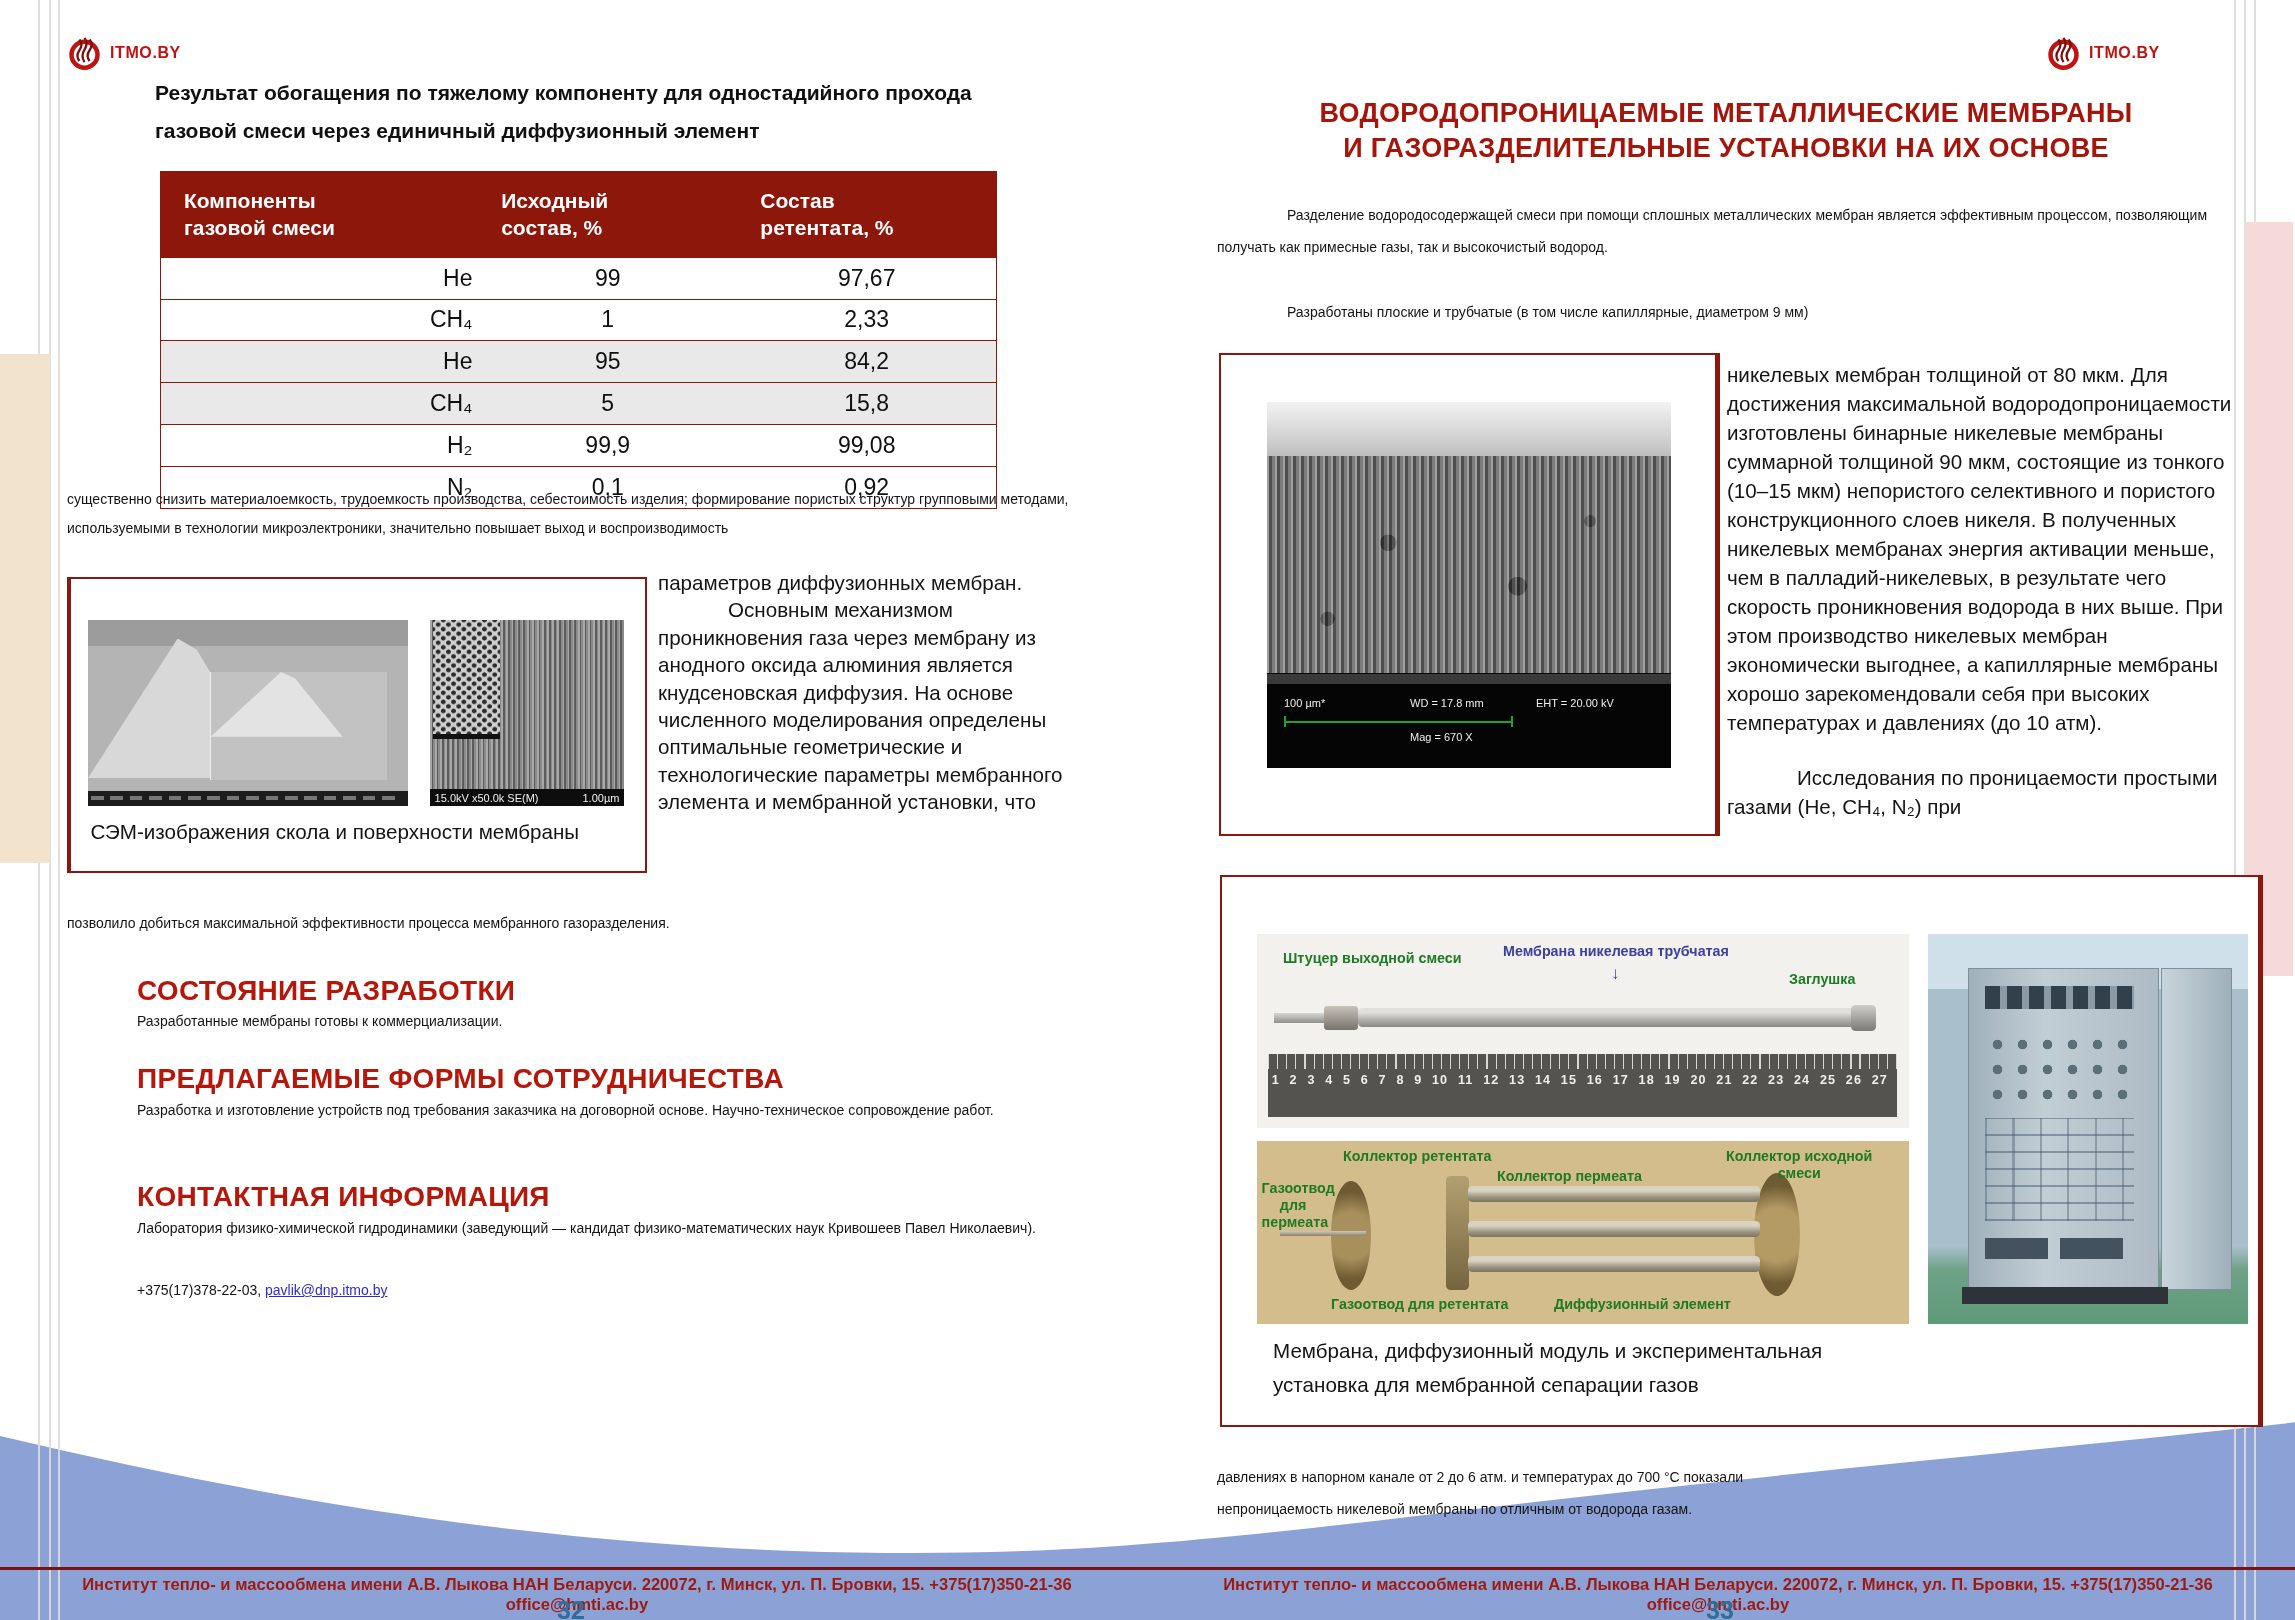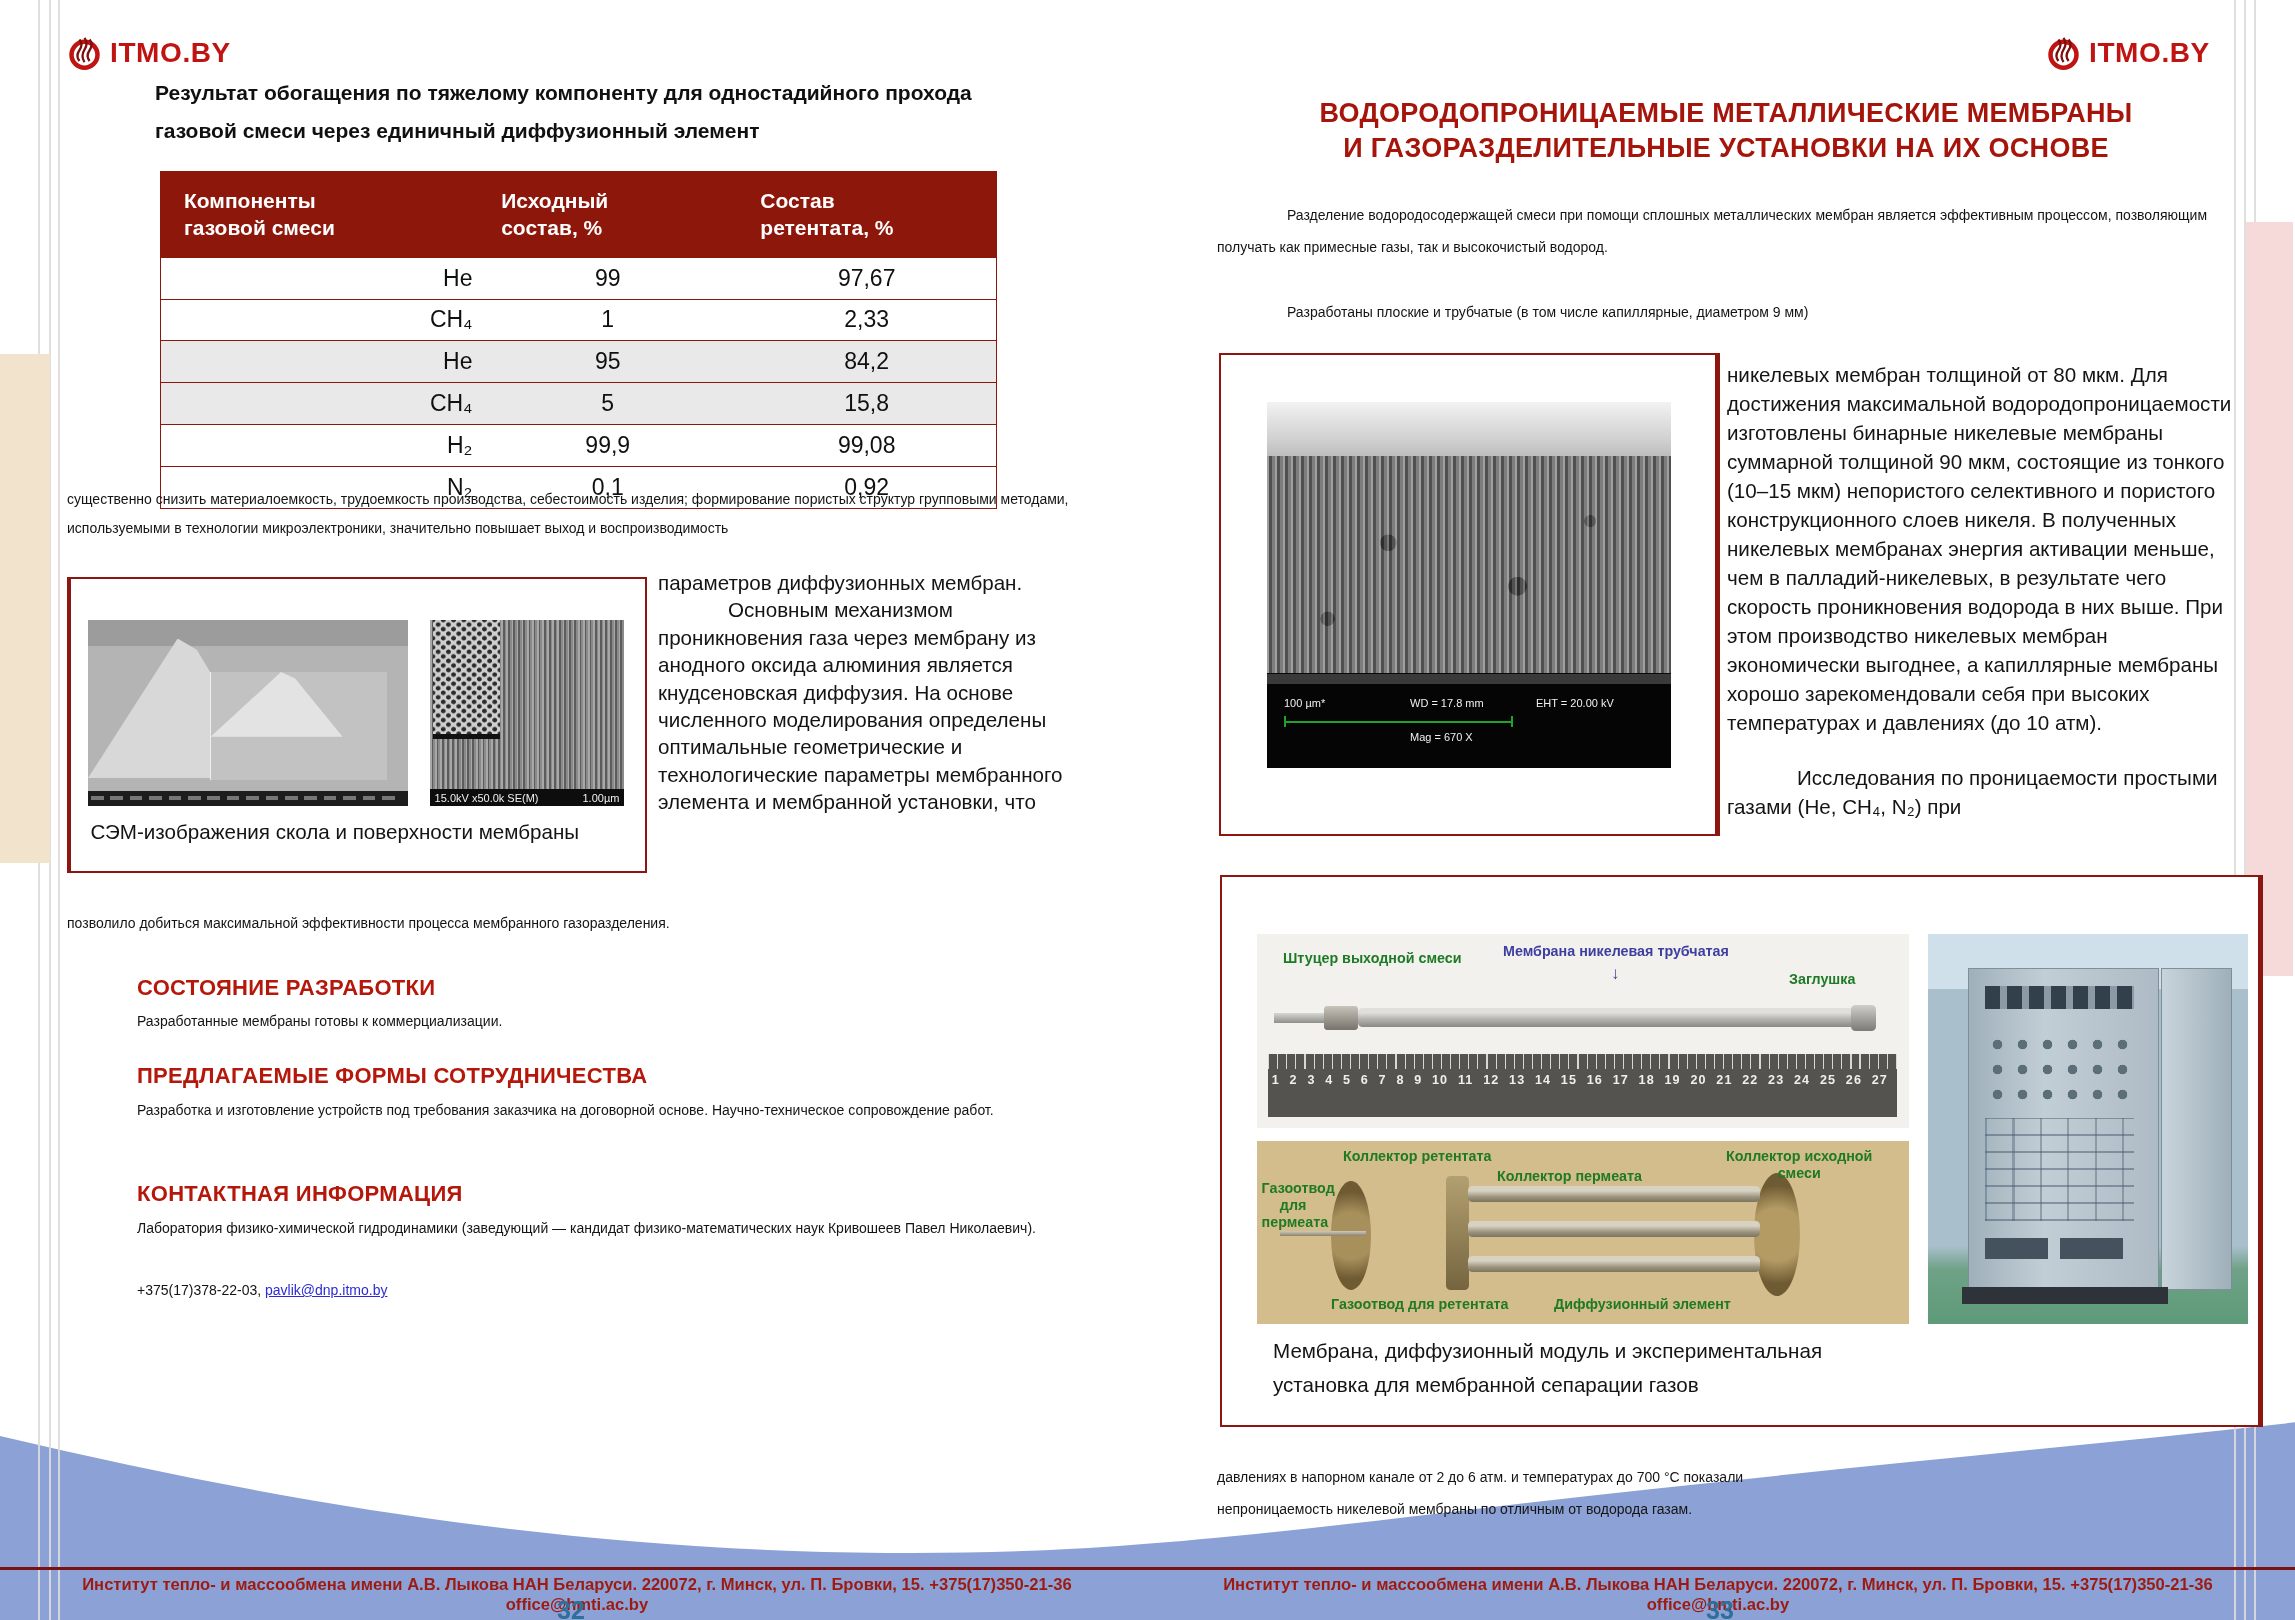--- a/index.html
+++ b/index.html
@@ -9,35 +9,35 @@
   
   .vline{position:absolute;top:0;bottom:0;width:1.7px;background:#dcdcdc;opacity:.9;z-index:2;}
   .edge-rect{position:absolute;z-index:3;}
   
   #wave-svg{position:absolute;left:0;top:1372px;width:2295px;height:249px;z-index:1;}
   .footer-rule{position:absolute;left:0;top:1567px;width:2295px;height:3.4px;background:#7c1111;z-index:4;}
   .footer-text{position:absolute;z-index:5;font-size:16.6px;font-weight:600;color:#9e1a10;text-align:center;width:1086px;}
   .page-num{position:absolute;z-index:5;font-size:25px;font-weight:bold;color:#2f6f9b;}
   
   .logo{position:absolute;display:flex;align-items:center;gap:8px;z-index:6;}
-  .logo-text{font-size:28px;font-weight:bold;color:#c01412;letter-spacing:0.6px;}
+  .logo-text{font-size:16px;font-weight:bold;color:#c01412;letter-spacing:0.6px;}
   
   .doc-title{position:absolute;font-size:21px;font-weight:bold;color:#101010;line-height:38px;z-index:5;}
   table.gas{position:absolute;left:160px;top:171px;width:837px;border-collapse:collapse;z-index:5;
             border:1.7px solid #8e170c;}
   table.gas th{background:#8e170c;color:#ffffff;font-size:21px;font-weight:bold;text-align:left;
                padding:15px 5.7px 15px 23px;line-height:27.4px;}
   table.gas td{font-size:23px;color:#101010;border-top:1.7px solid #8e170c;padding:6.9px 5.7px;height:24px;}
   table.gas td.comp{text-align:right;width:38%;}
   table.gas td.num{text-align:center;width:31%;}
   tr.shade td{background:#e9e9e9;}
   .body-par{position:absolute;font-size:14px;line-height:29px;color:#141414;z-index:5;}
   .fig-box{position:absolute;background:#ffffff;border:2.3px solid #8b1710;z-index:5;}
   .fig-caption{font-size:20.6px;line-height:26px;color:#141414;}
-  .sec-head{position:absolute;font-size:22px;font-weight:bold;color:#b5170a;z-index:5;letter-spacing:0.3px;}
+  .sec-head{position:absolute;font-size:28px;font-weight:bold;color:#b5170a;z-index:5;letter-spacing:0.3px;}
   .indent1{text-indent:70px;}
   a.email{color:#2b2bd4;text-decoration:underline;}
   
   .rp-title{position:absolute;left:1223px;top:96px;width:1006px;text-align:center;
             font-size:27px;font-weight:bold;color:#a5150b;line-height:35px;z-index:5;letter-spacing:0.3px;}
   
   .sem-stripes{background:repeating-linear-gradient(90deg,#a8a8a8 0 1.7px,#5c5c5c 1.7px 3.4px,#8a8a8a 3.4px 5.1px);}
   .microtext{color:#f0f0f0;font-size:11px;}
   .green-label{position:absolute;color:#1e7a24;font-weight:bold;font-size:14.3px;line-height:17px;z-index:7;}
   .blue-label{position:absolute;color:#3c3f9f;font-weight:bold;font-size:14.3px;z-index:7;}

